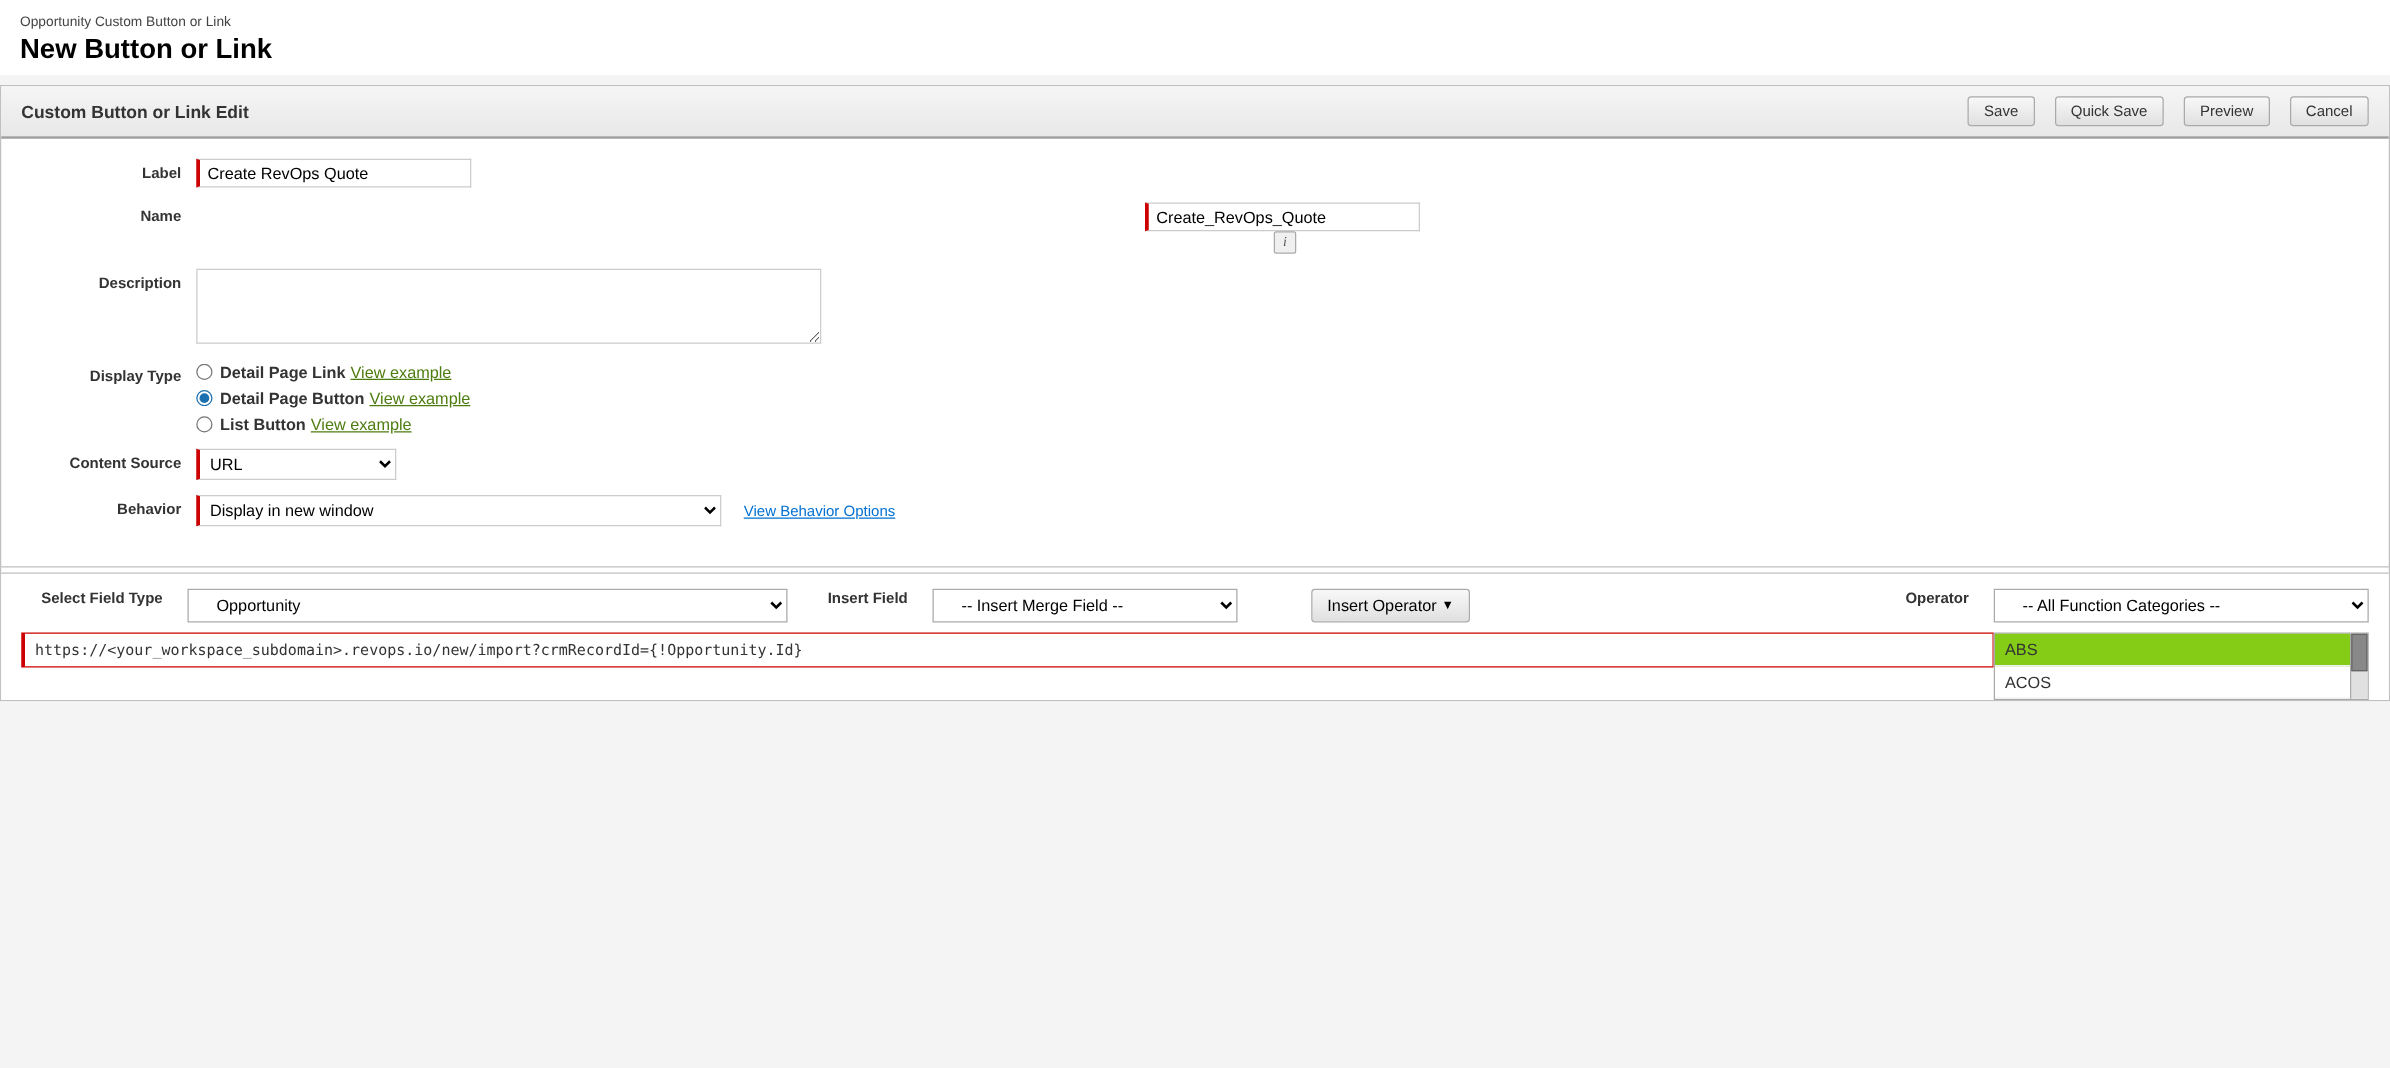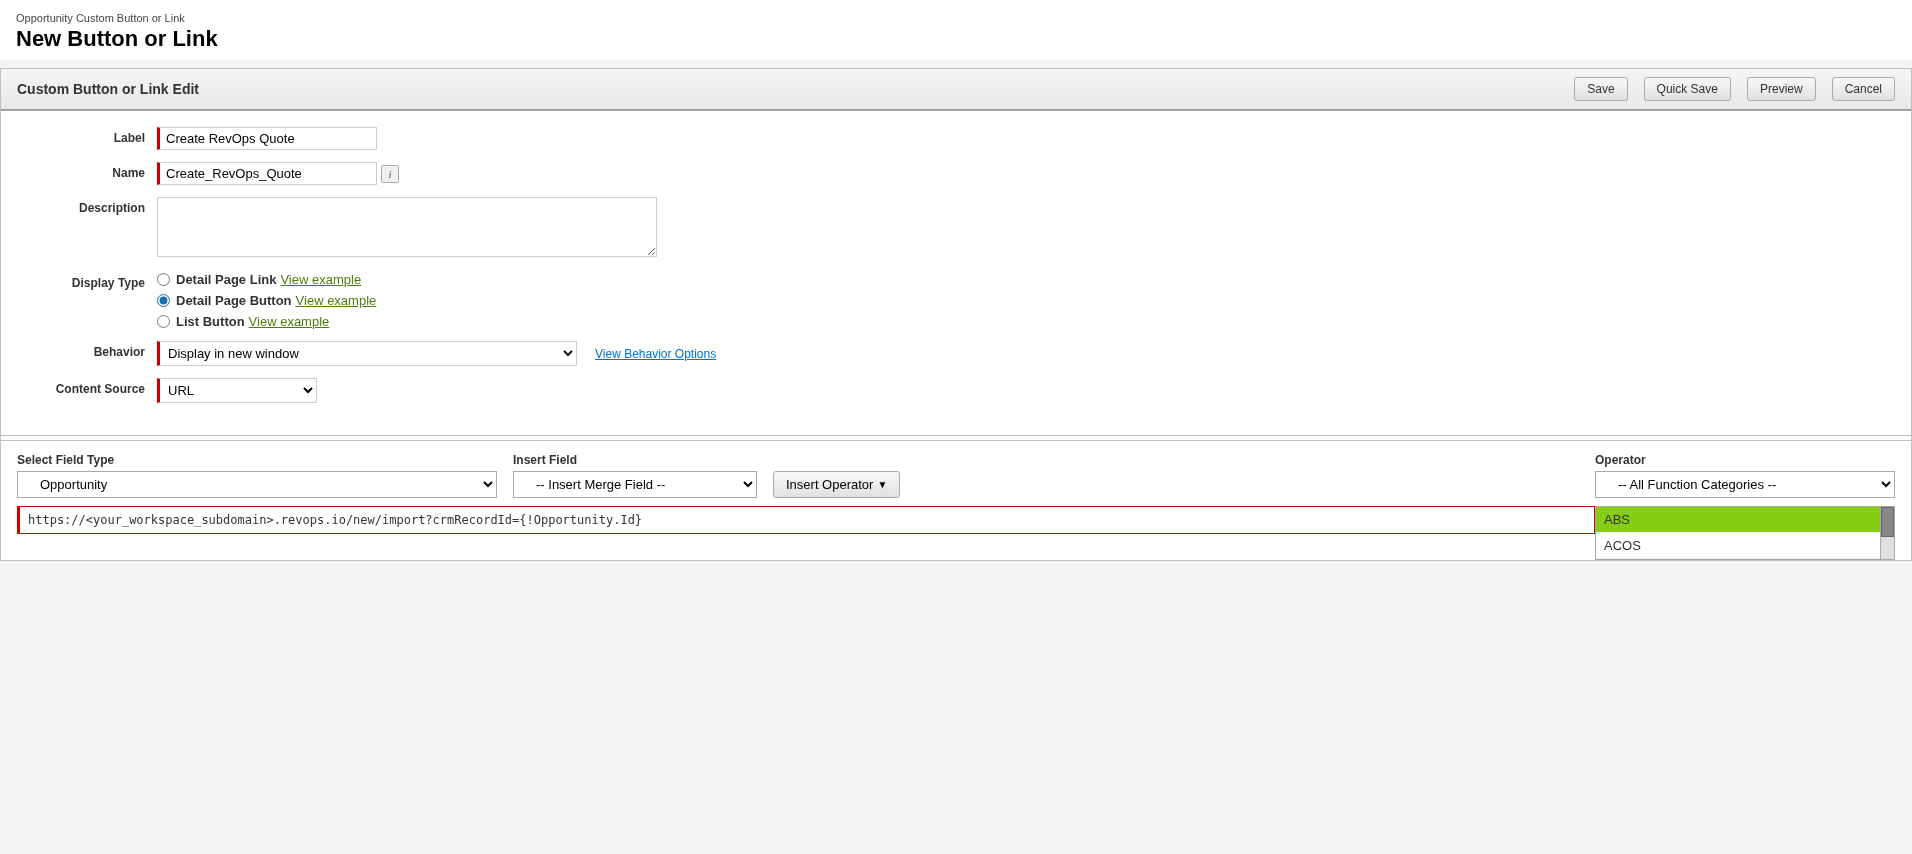--- a/index.html
+++ b/index.html
@@ -192,22 +192,23 @@
 
     .bottom-row1 {
       display: flex;
       gap: 16px;
       align-items: flex-end;
       margin-bottom: 8px;
     }
 
     .field-group {
       display: flex;
-      flex-direction: column;
-      gap: 4px;
+      flex-direction: row;
+      gap: 20px;
+      margin-left: 16px;
     }
 
     .field-group label {
       font-size: 12px;
       font-weight: bold;
       color: #333;
     }
 
     .select-field {
       border: 1px solid #aaa;
@@ -306,20 +307,21 @@
       padding: 0;
     }
 
     input[type="radio"] {
       accent-color: #1a6faf;
     }
 
     .name-field-wrap {
       display: flex;
       align-items: center;
+      flex-direction: column;
     }
   </style>
 </head>
 <body>
 
 <div class="main-container">
 
   <div class="page-header">
     <div class="breadcrumb">Opportunity Custom Button or Link</div>
     <h1>New Button or Link</h1>
@@ -384,40 +386,40 @@
               <label for="list_button">
                 <span class="bold-label">List Button</span>
                 <a class="link"> View example</a>
               </label>
             </div>
           </div>
         </div>
       </div>
 
       <div class="form-row">
+        <div class="form-label">Content Source</div>
+        <div class="form-control-wrap">
+          <select class="select-input select-url">
+            <option>URL</option>
+            <option>Visualforce Page</option>
+            <option>OnClick JavaScript</option>
+          </select>
+        </div>
+      </div>
+
+      <div class="form-row">
         <div class="form-label">Behavior</div>
         <div class="form-control-wrap" style="display:flex; align-items:center; gap:8px;">
           <select class="select-input select-behavior">
             <option>Display in new window</option>
             <option>Execute JavaScript</option>
             <option>Display in existing window without sidebar or header</option>
             <option>Display in existing window with sidebar</option>
           </select>
           <a class="link view-behavior-link">View Behavior Options</a>
-        </div>
-      </div>
-
-      <div class="form-row">
-        <div class="form-label">Content Source</div>
-        <div class="form-control-wrap">
-          <select class="select-input select-url">
-            <option>URL</option>
-            <option>Visualforce Page</option>
-            <option>OnClick JavaScript</option>
-          </select>
         </div>
       </div>
 
     </div>
 
     <hr class="divider">
 
     <div class="bottom-section">
 
       <div class="bottom-row1">

